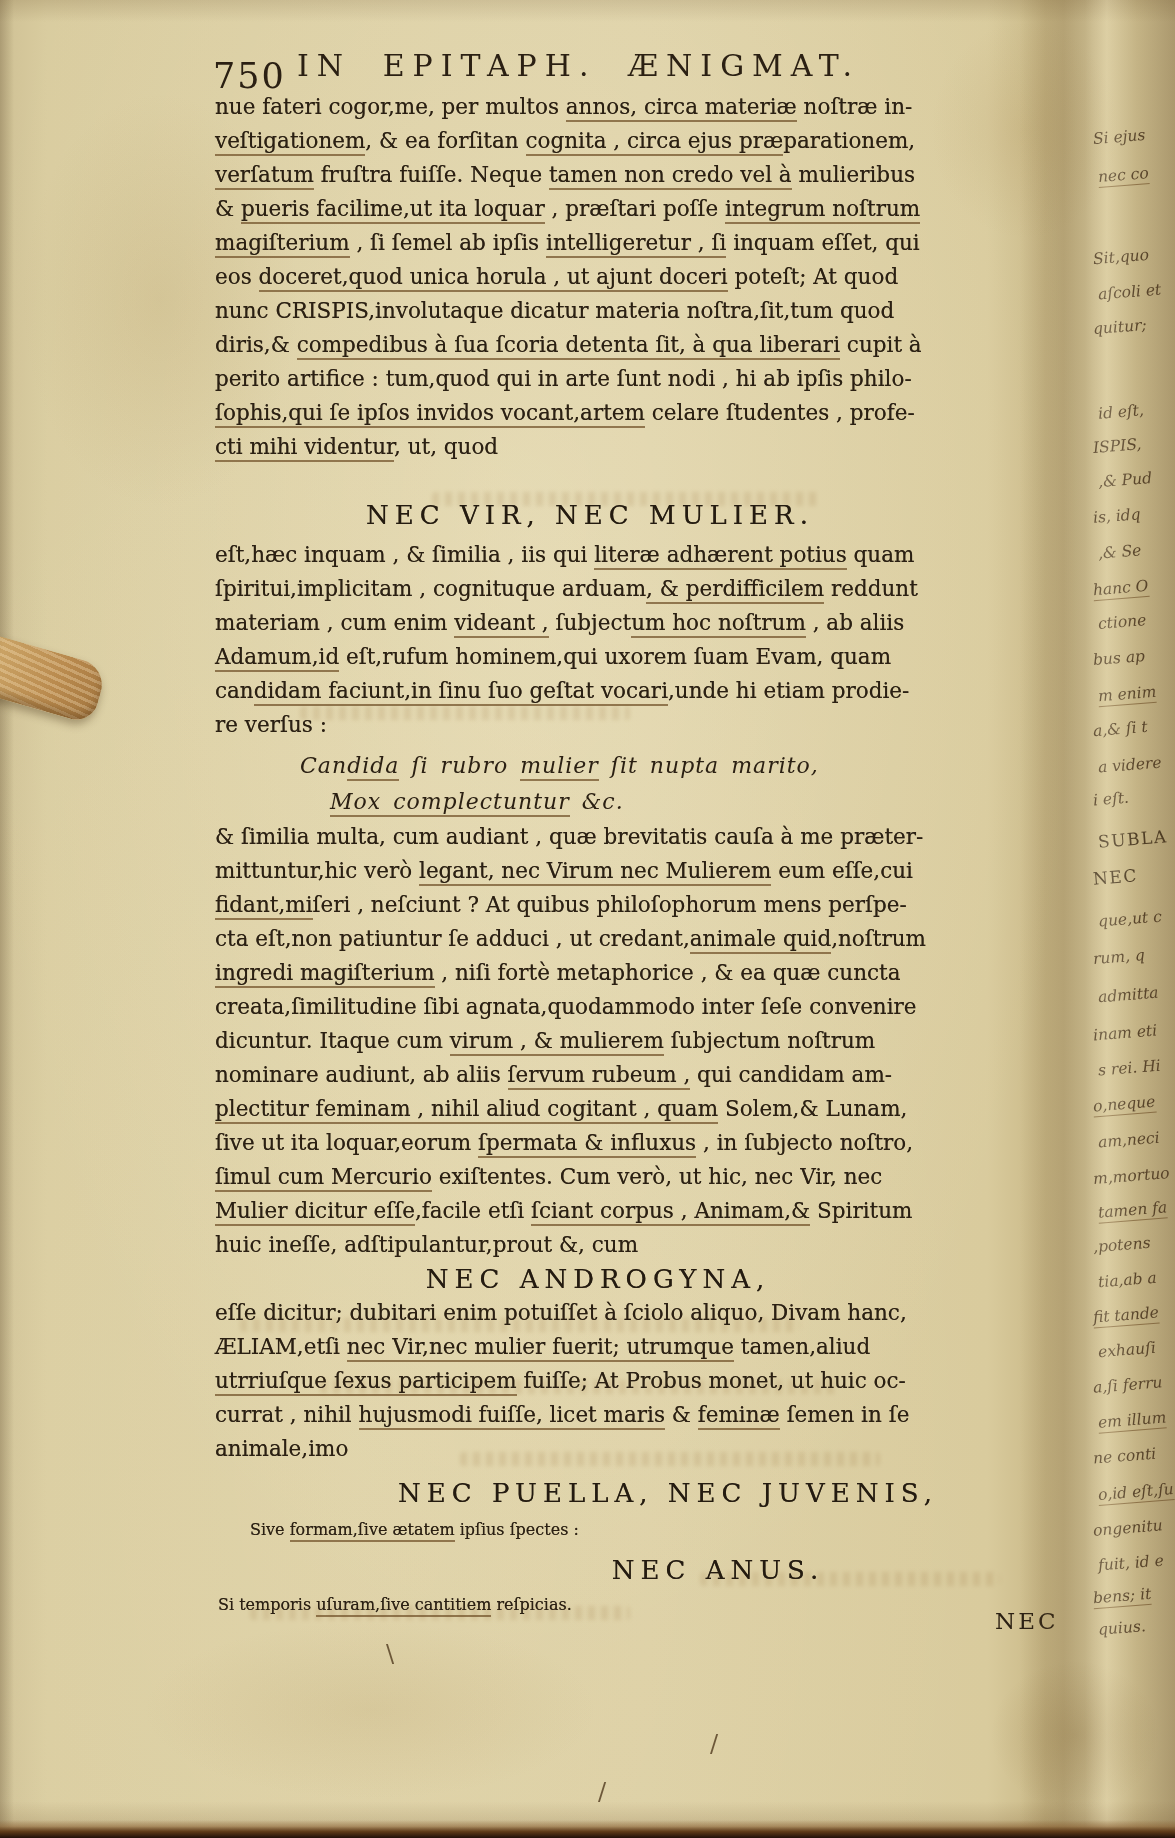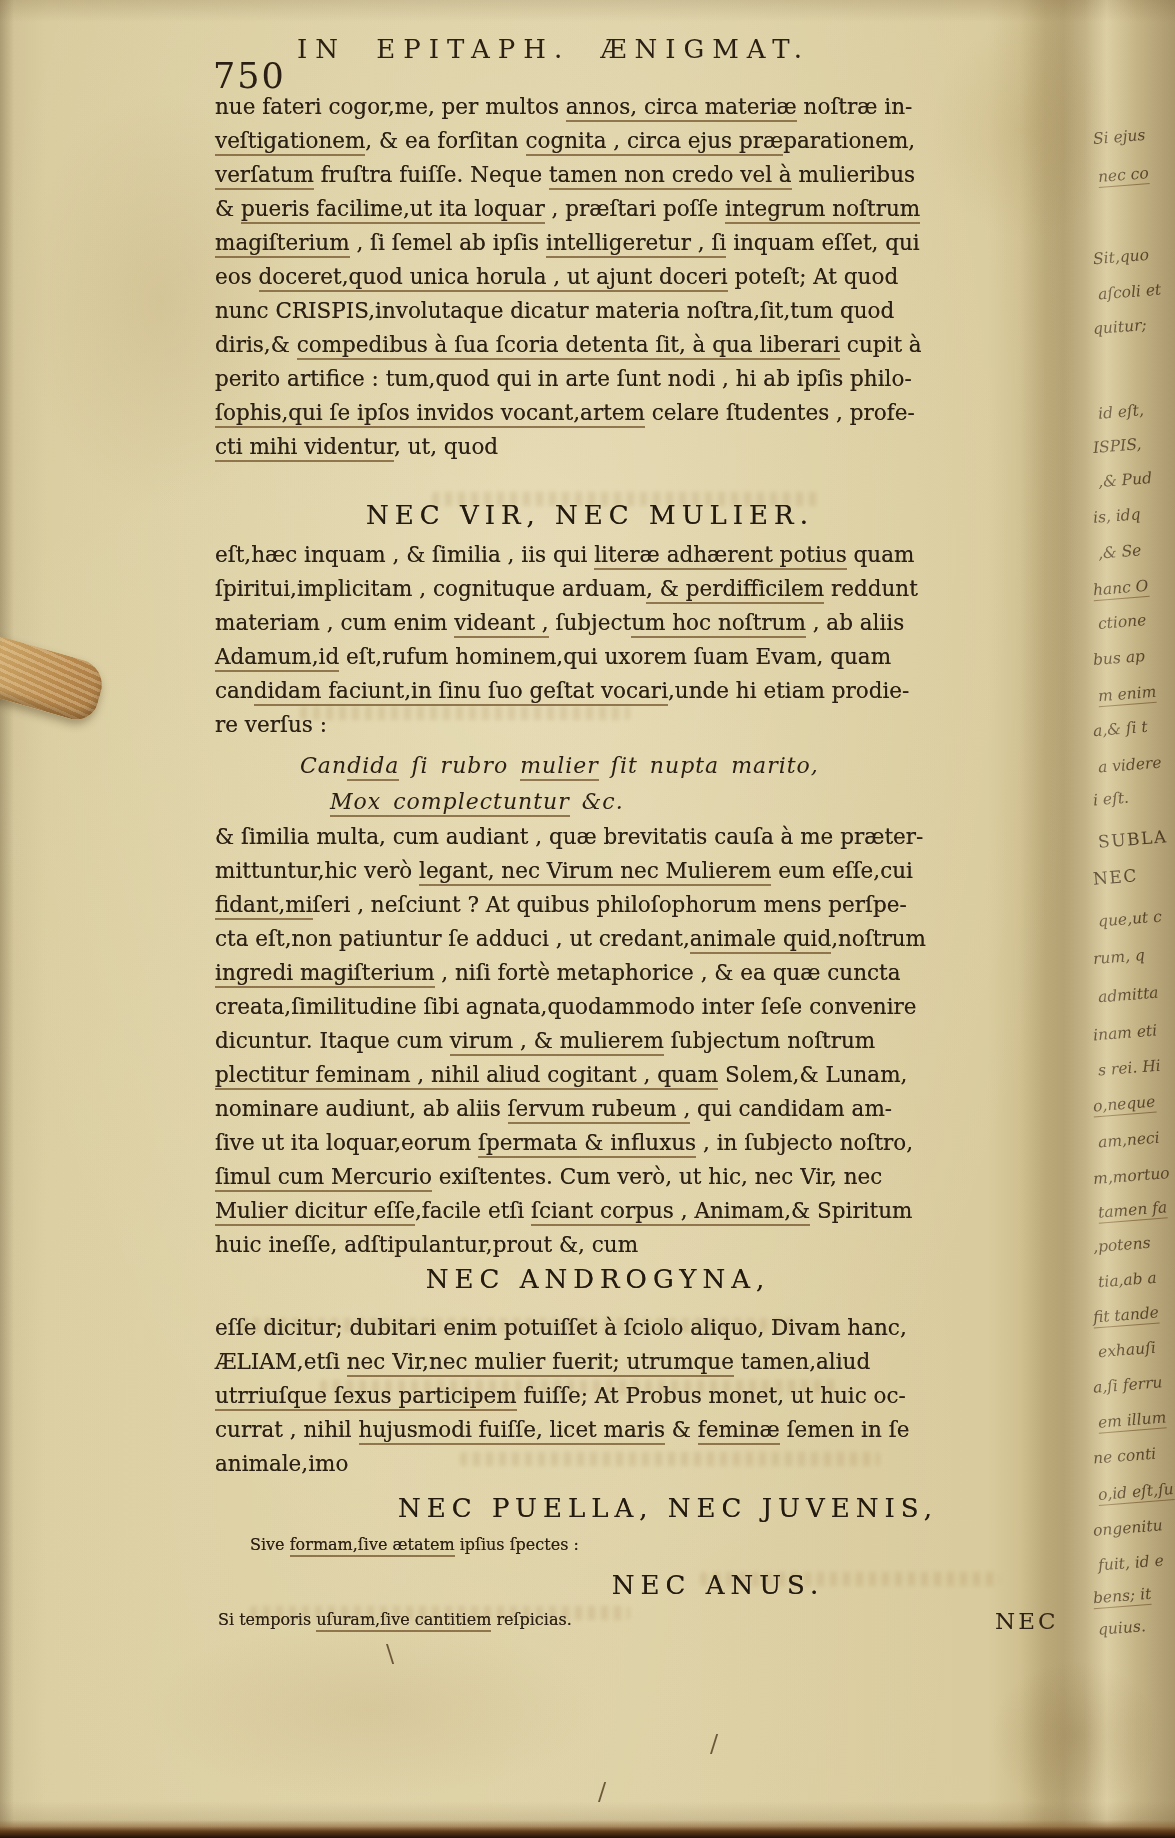--- a/index.html
+++ b/index.html
@@ -6,21 +6,21 @@
   #page{
     position:relative;width:1175px;height:1838px;overflow:hidden;
     background:
       radial-gradient(ellipse at 45% 30%, rgba(255,249,224,.28), transparent 62%),
       radial-gradient(ellipse at 30% 80%, rgba(255,246,215,.15), transparent 55%),
       linear-gradient(180deg, rgba(120,95,55,.22) 0%, rgba(120,95,55,0) 1.2%, rgba(120,95,55,0) 98%, rgba(120,90,50,.25) 99.4%, rgba(60,38,18,.55) 100%),
       linear-gradient(90deg,#cfc195 0%,#d9cc9f 4%,#dccfa4 55%,#d9cb9d 84%,#c9b887 89%,#d4c597 93%,#cebe8e 100%);
     font-family:"DejaVu Serif", serif;
   }
   #page-number{position:absolute;left:213px;top:56px;font-size:35px;color:#2b2013;letter-spacing:2px;}
-  #running-title{position:absolute;left:297px;top:34px;font-size:26px;color:#2b2013;letter-spacing:8px;word-spacing:14px;white-space:nowrap;}
+  #running-title{position:absolute;left:297px;top:48px;font-size:30px;color:#2b2013;letter-spacing:8px;word-spacing:14px;white-space:nowrap;}
   #text-column{position:absolute;left:215px;top:90px;width:750px;}
   .line{height:34px;white-space:nowrap;font-size:21.5px;line-height:34px;color:#2b2013;text-shadow:0 0 .6px rgba(43,32,19,.65);}
   .u{border-bottom:2.5px solid rgba(112,80,40,.72);padding-bottom:1px;}
   .heading{font-size:26px;line-height:34px;letter-spacing:6px;text-align:center;color:#241b10;white-space:nowrap;text-shadow:0 0 .6px rgba(36,27,16,.7);}
   .verse-line{font-style:italic;font-size:22px;line-height:36px;color:#2b2013;white-space:nowrap;letter-spacing:1px;word-spacing:4px;}
   .cline{font-size:16px;line-height:36px;color:#2b2013;white-space:nowrap;text-shadow:0 0 .6px rgba(43,32,19,.65);}
   #margin-column{position:absolute;left:0;top:0;width:1175px;height:1838px;pointer-events:none;z-index:3;}
   .mnote{position:absolute;font-style:italic;font-size:15.5px;line-height:18px;color:#55422a;transform:rotate(-4.5deg);white-space:nowrap;}
   .mnote-head{font-style:normal;font-size:17px;letter-spacing:1.5px;color:#4a3a24;}
   .mnote-u{border-bottom:1.5px solid rgba(112,80,40,.65);padding-bottom:1px;}
@@ -87,27 +87,27 @@
       <div class="line"><span>re verſus :</span></div>
       <div class="verse-line" style="margin-left: 85px; margin-top: 6px;"><span>Can</span><span class="u">dida</span><span> ſi rubro </span><span class="u">mulier</span><span> ſit nupta marito,</span></div>
       <div class="verse-line" style="margin-left: 115px;"><span class="u">Mox complectuntur</span><span> &amp;c.</span></div>
       <div class="line"><span>&amp; ſimilia multa, cum audiant , quæ brevitatis cauſa à me præter-</span></div>
       <div class="line"><span>mittuntur,hic verò </span><span class="u">legant, nec Virum nec Mulierem</span><span> eum eſſe,cui</span></div>
       <div class="line"><span class="u">fidant,mi</span><span>ſeri , neſciunt ?  At quibus philoſophorum mens perſpe-</span></div>
       <div class="line"><span>cta eſt,non patiuntur ſe adduci , ut credant,</span><span class="u">animale quid</span><span>,noſtrum</span></div>
       <div class="line"><span class="u">ingredi magiſterium</span><span> , niſi fortè metaphorice , &amp; ea quæ cuncta</span></div>
       <div class="line"><span>creata,ſimilitudine ſibi agnata,quodammodo inter ſeſe convenire</span></div>
       <div class="line"><span>dicuntur.  Itaque cum </span><span class="u">virum , &amp; mulierem</span><span> ſubjectum noſtrum</span></div>
+      <div class="line"><span>nominare audiunt, ab aliis </span><span class="u">ſervum rubeum ,</span><span> qui candidam am-</span></div>
       <div class="line"><span class="u">plectitur feminam , nihil aliud cogitant , quam</span><span> Solem,&amp; Lunam,</span></div>
-      <div class="line"><span>nominare audiunt, ab aliis </span><span class="u">ſervum rubeum ,</span><span> qui candidam am-</span></div>
       <div class="line"><span>ſive ut ita loquar,eorum </span><span class="u">ſpermata &amp; influxus</span><span> , in ſubjecto noſtro,</span></div>
       <div class="line"><span class="u">ſimul cum Mercurio</span><span> exiſtentes.   Cum verò, ut hic, nec Vir, nec</span></div>
       <div class="line"><span class="u">Mulier dicitur eſſe</span><span>,facile etſi </span><span class="u">ſciant corpus , Animam,&amp;</span><span> Spiritum</span></div>
       <div class="line"><span>huic ineſſe, adſtipulantur,prout &amp;, cum</span></div>
-      <div class="heading" style="margin-top: 0px; margin-bottom: 15px; transform: translateX(8px);">NEC ANDROGYNA,</div>
+      <div class="heading" style="margin-top: 0px; margin-bottom: 0px; transform: translateX(8px);">NEC ANDROGYNA,</div>
       <div class="line"><span>eſſe dicitur; dubitari enim potuiſſet à ſciolo aliquo, Divam hanc,</span></div>
       <div class="line"><span>ÆLIAM,etſi </span><span class="u">nec Vir,nec mulier fuerit; utrumque</span><span> tamen,aliud</span></div>
       <div class="line"><span class="u">utrriuſque ſexus participem</span><span> fuiſſe; At Probus monet, ut huic oc-</span></div>
       <div class="line"><span>currat , nihil </span><span class="u">hujusmodi fuiſſe, licet maris</span><span> &amp; </span><span class="u">feminæ</span><span> ſemen in ſe</span></div>
       <div class="line"><span>animale,imo</span></div>
       <div class="heading" style="margin-top: 10px; margin-bottom: 2px; transform: translateX(78px);">NEC PUELLA, NEC JUVENIS,</div>
       <div class="cline" style="margin-left: 35px;"><span>Sive </span><span class="u">formam,ſive ætatem</span><span> ipſius ſpectes :</span></div>
       <div class="heading" style="margin-top: 5px; margin-bottom: 0px; transform: translateX(128px);">NEC ANUS.</div>
       <div class="cline" style="margin-left: 3px;"><span>Si temporis </span><span class="u">uſuram,ſive cantitiem</span><span> reſpicias.</span></div>
     </div>

